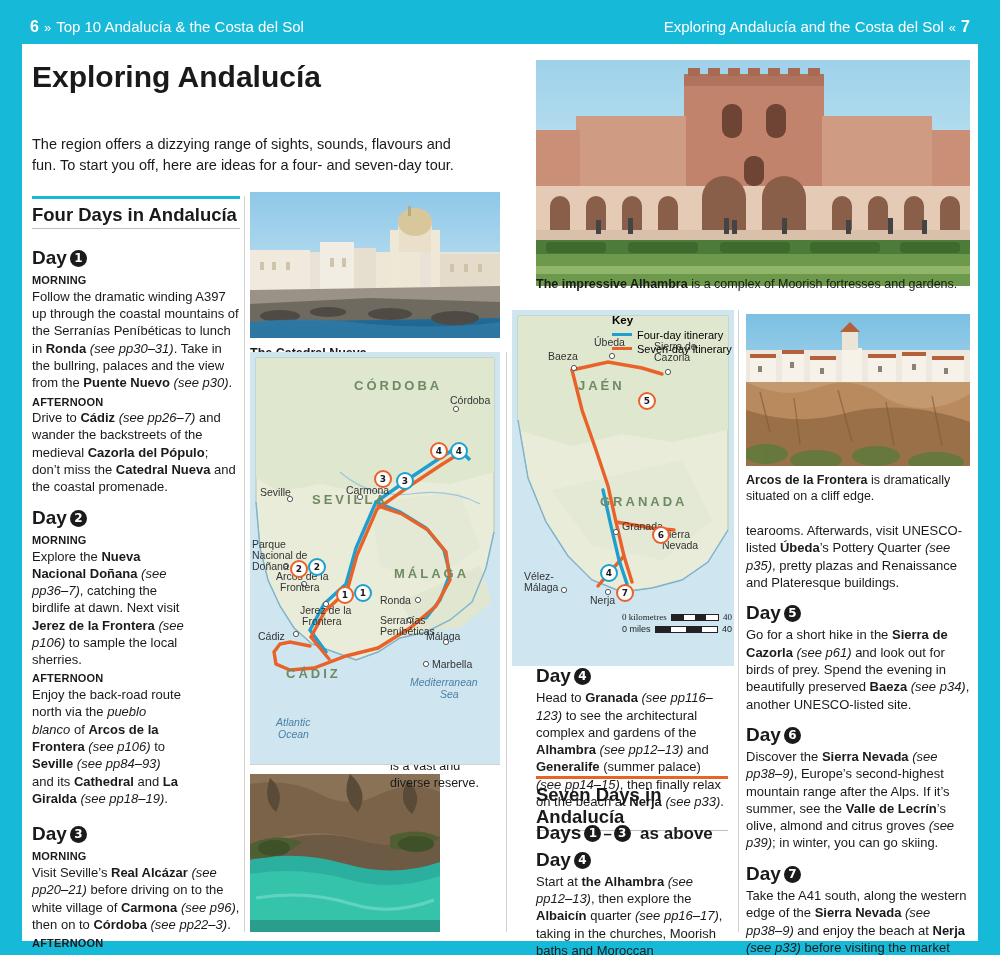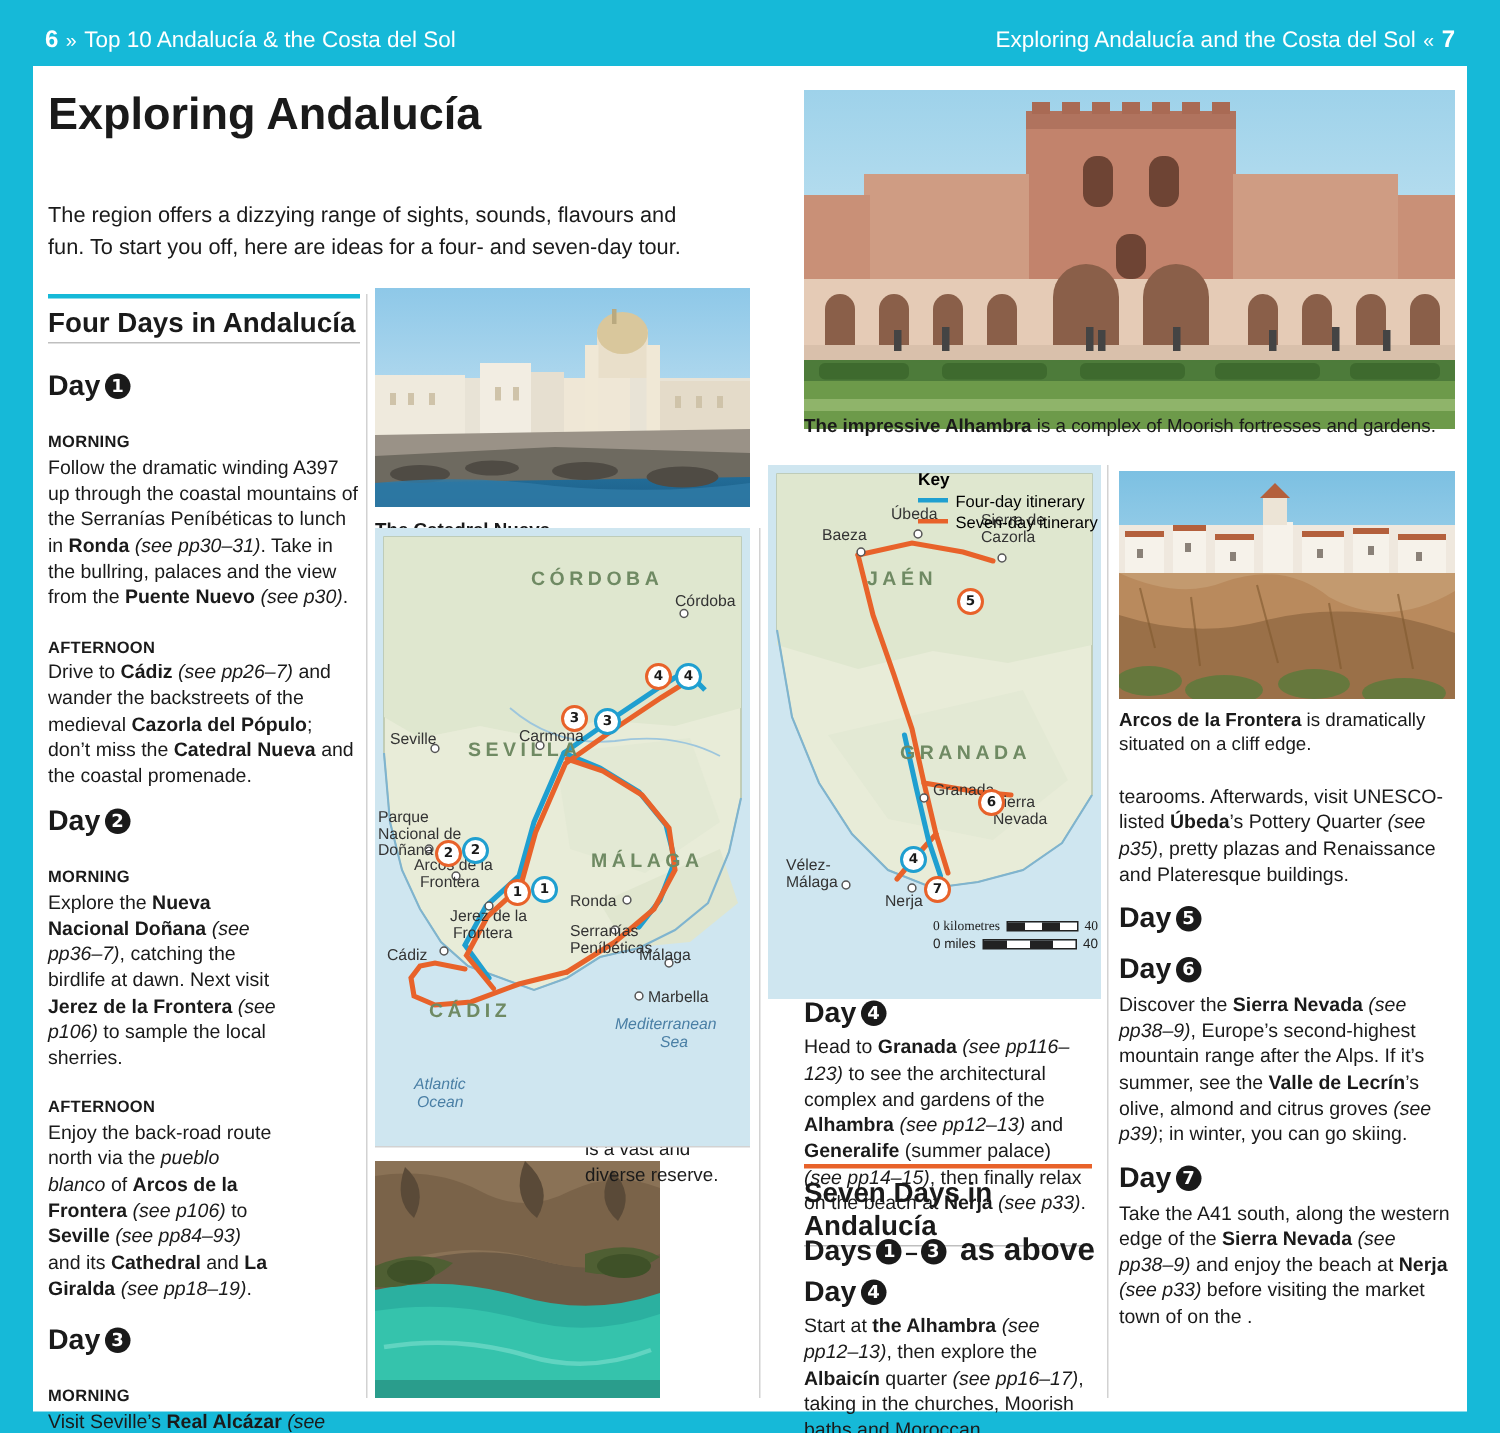--- a/index.html
+++ b/index.html
@@ -55,21 +55,21 @@
   .day{
     font-size:19px;font-weight:bold;color:#1a1a1a;
     margin:9px 0 1px 0;
   }
   .daynum{
     display:inline-block;width:17px;height:17px;border-radius:50%;
     background:#1a1a1a;color:#ffffff;font-size:12px;font-weight:bold;
     text-align:center;line-height:17px;vertical-align:2px;margin-left:3px;
     font-family:"DejaVu Sans",sans-serif;
   }
-  .tod{font-size:11px;font-weight:bold;letter-spacing:.2px;margin-top:18px;}
+  .tod{font-size:11px;font-weight:bold;letter-spacing:.2px;margin-top:3px;}
   p.t{margin:0 0 0 0;}
   b{font-weight:bold;}
   i{}
 
   
   .photo{position:absolute;overflow:hidden;}
   .cap{position:absolute;font-size:12.5px;line-height:1.3;color:#1a1a1a;}
 
   
   .mapbox{position:absolute;background:#cfe3ef;overflow:hidden;}
@@ -493,29 +493,30 @@
 
   <div style="position:absolute;left:514px;top:762px;width:192px;">
     <div class="sec-rule-top orange"></div>
     <div class="sec-head">Seven Days in Andalucía</div>
     <div class="sec-rule-bot"></div>
   </div>
 
   <div class="col" style="left:514px;top:804px;width:196px;">
     <div class="day" style="margin-top:2px;">
       <span>Days</span><span class="daynum">1</span><span style="font-size:15px;padding:0 2px;">–</span><span class="daynum" style="margin-left:0;">3</span>
-      <span style="font-size:21px;font-weight:bold;padding-left:4px;">as above</span>
+      <span style="font-size:17px;font-weight:bold;padding-left:4px;">as above</span>
     </div>
     <div class="day" style="margin-top:0;"><span>Day</span><span class="daynum">4</span></div>
     <p class="t" id="t-d4s">Start at <b>the Alhambra</b> <i>(see pp12–13)</i>, then explore the <b>Albaicín</b> quarter <i>(see pp16–17)</i>, taking in the churches, Moorish baths and Moroccan</p>
   </div>
 
   <div class="col" style="left:724px;top:508px;width:224px;">
     <p class="t" id="t-d4s2">tearooms. Afterwards, visit UNESCO-listed <b>Úbeda</b>’s Pottery Quarter <i>(see p35)</i>, pretty plazas and Renaissance and Plateresque buildings.</p>
     <div class="day"><span>Day</span><span class="daynum">5</span></div>
+    <p class="t" id="t-d5">Go for a short hike in the <b>Sierra de Cazorla</b> <i>(see p61)</i> and look out for birds of prey. Spend the evening in beautifully preserved <b>Baeza</b> <i>(see p34)</i>, another UNESCO-listed site.</p>
     <div class="day"><span>Day</span><span class="daynum">6</span></div>
     <p class="t" id="t-d6">Discover the <b>Sierra Nevada</b> <i>(see pp38–9)</i>, Europe’s second-highest mountain range after the Alps. If it’s summer, see the <b>Valle de Lecrín</b>’s olive, almond and citrus groves <i>(see p39)</i>; in winter, you can go skiing.</p>
     <div class="day"><span>Day</span><span class="daynum">7</span></div>
     <p class="t" id="t-d7">Take the A41 south, along the western edge of the <b>Sierra Nevada</b> <i>(see pp38–9)</i> and enjoy the beach at <b>Nerja</b> <i>(see p33)</i> before visiting the market town of   on the .</p>
   </div>
 
   <div class="vrule" style="left:222px;top:182px;height:736px;"></div>
   <div class="vrule" style="left:484px;top:338px;height:580px;"></div>
   <div class="vrule" style="left:716px;top:296px;height:622px;"></div>
   <div class="hrule" style="left:228px;top:750px;width:250px;"></div>

